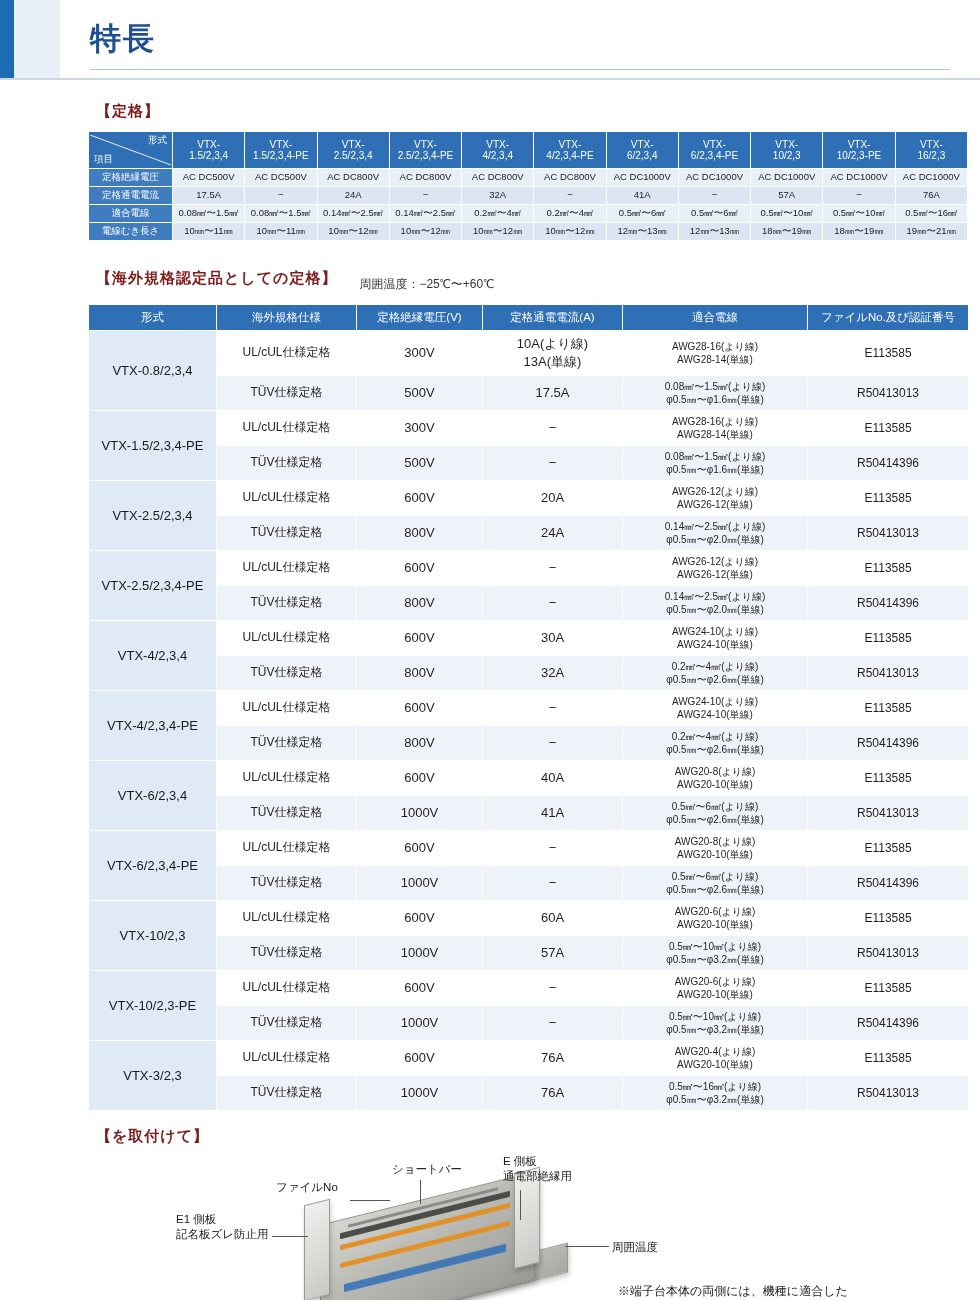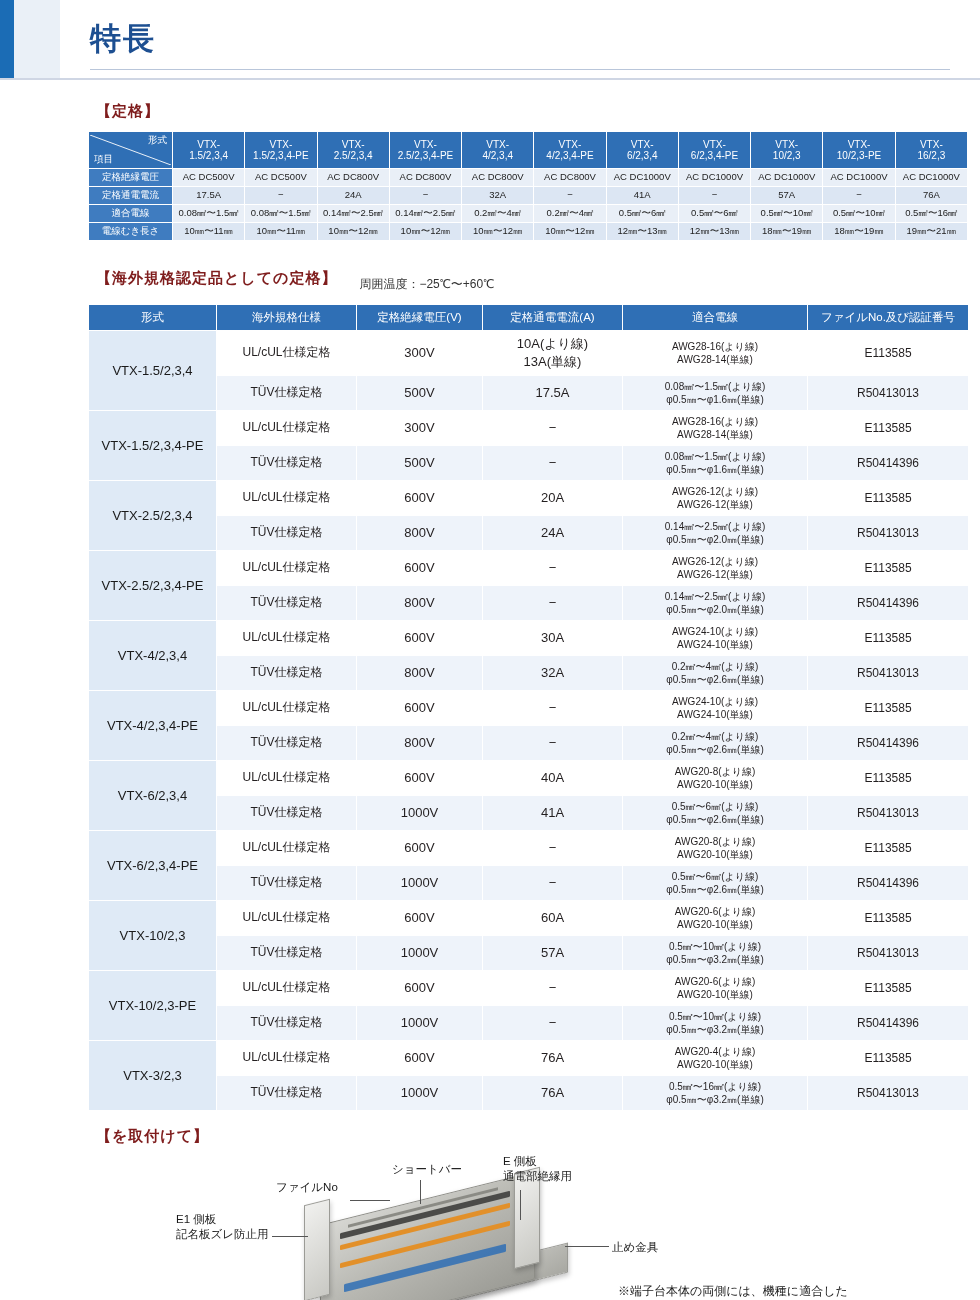--- a/index.html
+++ b/index.html
@@ -370,21 +370,21 @@
         <th>形式</th>
         <th>海外規格仕様</th>
         <th>定格絶縁電圧(V)</th>
         <th>定格通電電流(A)</th>
         <th>適合電線</th>
         <th>ファイルNo.及び認証番号</th>
       </tr>
     </thead>
     <tbody id="overseas-body">
         <tr>
-          <td class="model" rowspan="2">VTX-1.5/2,3,4</td>
+          <td class="model" rowspan="2">VTX-0.8/2,3,4</td>
           <td class="spec" style="white-space: pre-line;">UL/cUL仕様定格</td>
           <td class="volt" style="white-space: pre-line;">300V</td>
           <td class="cur" style="white-space: pre-line;">10A(より線)
 13A(単線)</td>
           <td class="wire" style="white-space: pre-line;">AWG28-16(より線)
 AWG28-14(単線)</td>
           <td class="file" style="white-space: pre-line;">E113585</td>
         </tr>
         <tr class="alt">
           <td class="spec" style="white-space: pre-line;">TÜV仕様定格</td>
@@ -585,21 +585,21 @@
     <div class="tb-slot" style="left:48px; top:38px;"></div>
     <div class="tb-blue" style="left:44px; top:96px; width:162px; height:8px;"></div>
   </div>
 
   <div class="fig-label" style="left:276px; top:26px;">ファイルNo</div>
   <div class="fig-label" style="left:392px; top:8px;">ショートバー</div>
   <div class="fig-label" style="left:503px; top:0px;">E 側板
 通電部絶縁用</div>
   <div class="fig-label" style="left:176px; top:58px;">E1 側板
 記名板ズレ防止用</div>
-  <div class="fig-label" style="left:612px; top:86px;">止め金具</div>
+  <div class="fig-label" style="left:612px; top:86px;">周囲温度</div>
 
   <div class="leader" style="left:350px; top:46px; width:40px;"></div>
   <div class="leader" style="left:420px; top:26px; width:1px; height:24px;"></div>
   <div class="leader" style="left:520px; top:36px; width:1px; height:30px;"></div>
   <div class="leader" style="left:272px; top:82px; width:36px;"></div>
   <div class="leader" style="left:565px; top:92px; width:44px;"></div>
 
   <div class="fig-note" style="left:618px; top:128px; width:330px;">※端子台本体の両側には、機種に適合した
 　側板（E・E1それぞれ別売）を取付けて
 　ご使用ください。</div>

